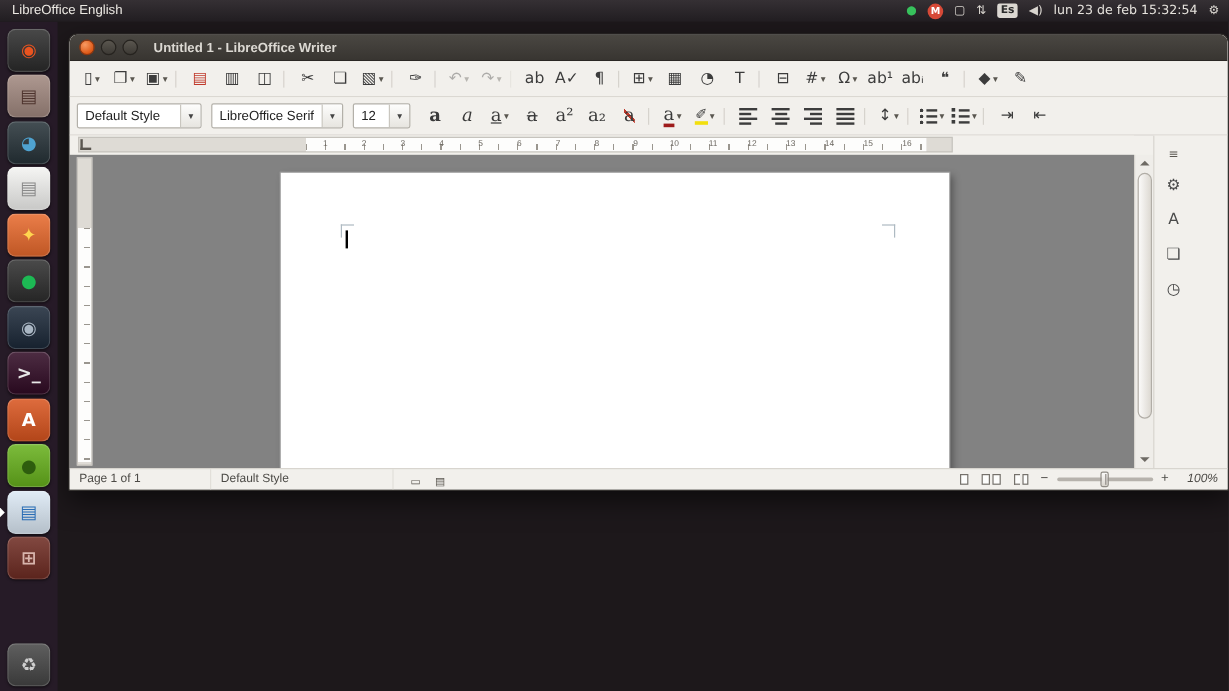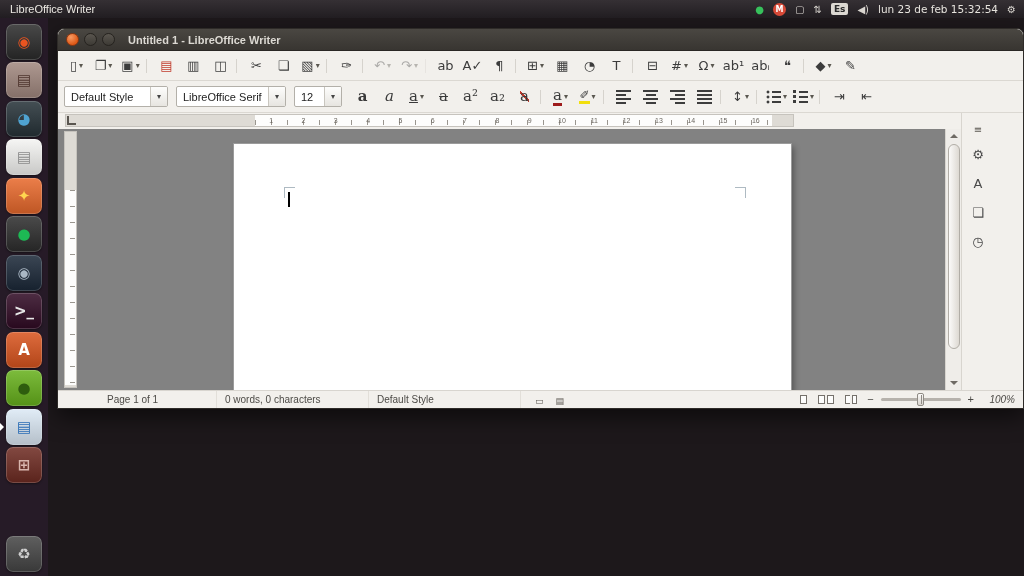--- a/index.html
+++ b/index.html
@@ -142,42 +142,42 @@
     border-left:1px solid #d8d5cf;}
   .sb-col{width:32px;display:flex;flex-direction:column;align-items:center;}
   .sb-item{width:24px;height:24px;display:flex;align-items:center;justify-content:center;
     border:1px solid transparent;border-radius:3px;margin-top:5px;}
   .sb-item .glyph{font-size:13px;color:#4a4a4a;}
   .sb-item.small{margin-top:8px;width:18px;height:16px;}
   .sb-item.small .glyph{font-size:10px;color:#5a5650;}
 
   
   .statusbar{position:absolute;left:0;right:0;bottom:0;height:18px;background:#f2f0ec;
-    border-top:1px solid #d8d5cf;display:flex;align-items:center;font-size:10px;color:#4c4a46;padding-left:41px;}
+    border-top:1px solid #d8d5cf;display:flex;align-items:center;font-size:10px;color:#4c4a46;}
   .seg{height:100%;display:flex;align-items:center;padding:0 8px;border-right:1px solid #e2dfd9;
     font-size:10px;color:#4c4a46;white-space:nowrap;}
   .seg.s1{width:118px;} .seg.s2{width:152px;} .seg.s3{width:152px;} .seg.s4{width:158px;}
   .sb-ind{display:flex;align-items:center;gap:12px;padding:0 14px;}
   .sb-ind .glyph{font-size:9px;color:#5a5650;}
   .sb-right{margin-left:auto;display:flex;align-items:center;gap:5px;padding-right:8px;}
   .pv{display:flex;align-items:center;gap:2px;height:16px;padding:0 3px;}
   .pv i{display:block;width:7px;height:9px;border:1px solid #75716b;background:#fdfdfc;}
   .pv.book i{width:5px;} .pv.book i:first-child{border-right:none;}
   .zbtn{font-size:11px;color:#4c4a46;padding:0 2px;line-height:1;}
   .ztrack{position:relative;width:80px;height:3px;background:#b6b2ac;border-radius:2px;}
   .ztrack::after{content:"";position:absolute;left:50%;top:-3px;width:1px;height:9px;background:#8f8b85;}
   .zthumb{position:absolute;left:36px;top:-5px;width:7px;height:13px;border-radius:2px;
     background:linear-gradient(#fbfaf9,#d9d5ce);border:1px solid #8f8b85;}
   .zlabel{width:34px;text-align:right;font-size:10px;color:#4c4a46;font-style:italic;}
 </style>
 </head>
 <body>
 
 <div class="topbar">
-  <span class="appmenu">LibreOffice Writer</span>
+  <span class="appmenu">LibreOffice English</span>
   <span class="tb-spacer"></span>
   <div class="indicators">
 
       <span class="ind-item">
         <span class="glyph c-spotify">●</span>
       </span>
 
       <span class="ind-item">
         <span class="glyph mail-badge">M</span>
       </span>
@@ -536,21 +536,20 @@
         </button>
 
         <button class="sb-item">
           <span class="glyph">◷</span>
         </button>
       </div>
   </div>
 
   <div class="statusbar">
     <button class="seg s1">Page 1 of 1</button>
-    <button class="seg s2">0 words, 0 characters</button>
     <button class="seg s3">Default Style</button>
     <div class="sb-ind">
 
         <button><span class="glyph">▭</span></button>
 
         <button><span class="glyph">▤</span></button>
       </div>
     <div class="sb-right">
       <button class="pv">
           <i></i>

